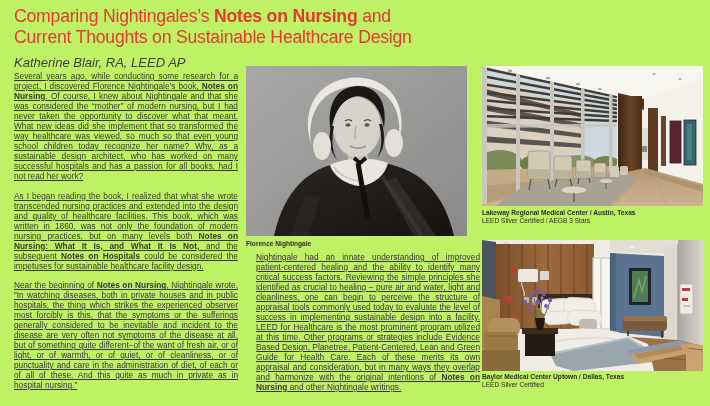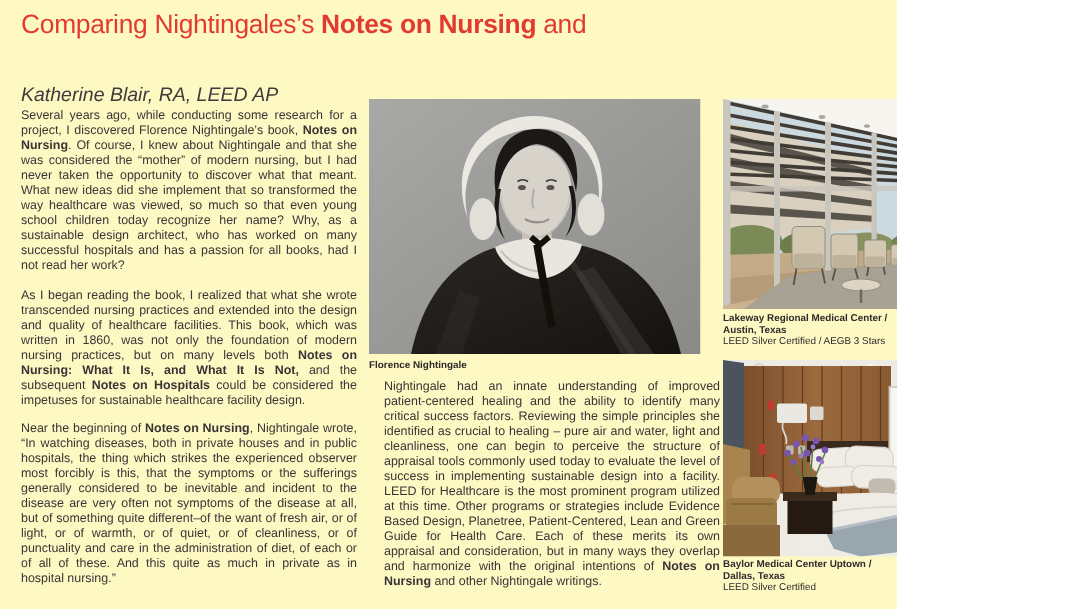--- a/index.html
+++ b/index.html
@@ -1,50 +1,51 @@
 <!DOCTYPE html>
 <html><head>
 <meta charset="utf-8">
 <style>
   html,body{margin:0;padding:0;background:#ffffff;}
   #page{
-    position:relative;width:598px;height:406px;background:#fef9c3;overflow:hidden;
+    position:relative;width:710px;height:406px;background:#bef264;overflow:hidden;
     font-family:"Liberation Sans",sans-serif;color:#393536;
   }
   .b{font-weight:bold;}
   #title{
     position:absolute;left:14px;top:6px;width:520px;
     font-size:17.6px;line-height:20.6px;color:#e23a30;letter-spacing:-0.2px;
   }
   #author{
     position:absolute;left:14px;top:55px;font-size:13px;font-style:italic;color:#3f3b3c;
   }
   .coltext{
     position:absolute;width:224px;font-size:8.3px;line-height:10px;text-align:justify;color:#393536;
   }
-  .coltext p{margin:0 0 9.6px 0;}
+  .coltext p{margin:0 0 9.6px 0;text-decoration:underline;}
   #col1{left:14px;top:71px;}
   #col2-text{left:256px;top:252px;}
   .figure{position:absolute;}
   .figure svg{display:block;}
   #portrait-fig{left:246px;top:66px;}
   #portrait-cap{position:absolute;left:246px;top:240px;font-size:6.6px;font-weight:bold;color:#2e2a2b;}
   #photo1-fig{left:482px;top:66px;}
   #photo1-cap{position:absolute;left:482px;top:209px;font-size:6.6px;line-height:7.7px;color:#2e2a2b;}
   #photo2-fig{left:482px;top:240px;}
   #photo2-cap{position:absolute;left:482px;top:373px;font-size:6.6px;line-height:7.7px;color:#2e2a2b;}
   .cap-title{font-weight:bold;}
 </style>
 </head>
 <body>
 
 <div id="page">
 
   <div id="title">
     <div><span>Comparing Nightingales’s </span><span class="b">Notes on Nursing</span><span> and</span></div>
+    <div>Current Thoughts on Sustainable Healthcare Design</div>
   </div>
 
   <div id="author">Katherine Blair, RA, LEED AP</div>
 
   <div id="col1" class="coltext">
     <p><span>Several years ago, while conducting some research for a project, I discovered Florence Nightingale’s book, </span><span class="b">Notes on Nursing</span><span>.  Of course, I knew about Nightingale and that she was considered the “mother” of modern nursing, but I had never taken the opportunity to discover what that meant.  What new ideas did she implement that so transformed the way healthcare was viewed, so much so that even young school children today recognize her name?  Why, as a sustainable design architect, who has worked on many successful hospitals and has a passion for all books, had I not read her work?</span></p>
     <p><span>As I began reading the book, I realized that what she wrote transcended nursing practices and extended into the design and quality of healthcare facilities.  This book, which was written in 1860, was not only the foundation of modern nursing practices, but on many levels both </span><span class="b">Notes on Nursing: What It Is, and What It Is Not,</span><span> and the subsequent </span><span class="b">Notes on Hospitals</span><span> could be considered the impetuses for sustainable healthcare facility design.</span></p>
     <p><span>Near the beginning of </span><span class="b">Notes on Nursing</span><span>, Nightingale wrote, “In watching diseases, both in private houses and in public hospitals, the thing which strikes the experienced observer most forcibly is this, that the symptoms or the sufferings generally considered to be inevitable and incident to the disease are very often not symptoms of the disease at all, but of something quite different–of the want of fresh air, or of light, or of warmth, or of quiet, or of cleanliness, or of punctuality and care in the administration of diet, of each or of all of these. And this quite as much in private as in hospital nursing.”</span></p>
   </div>
 

